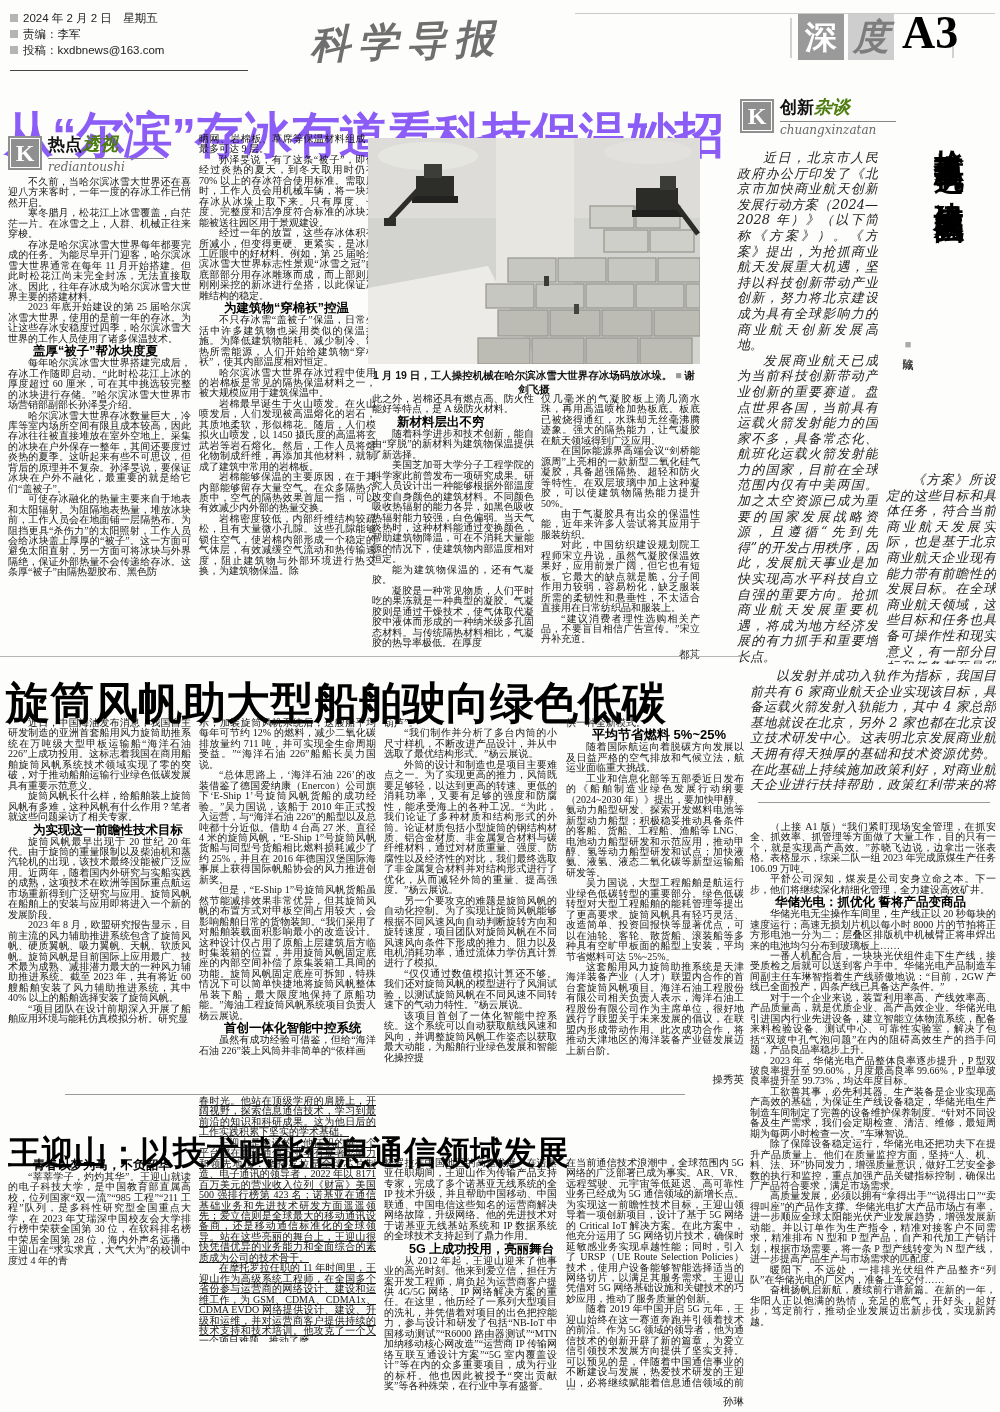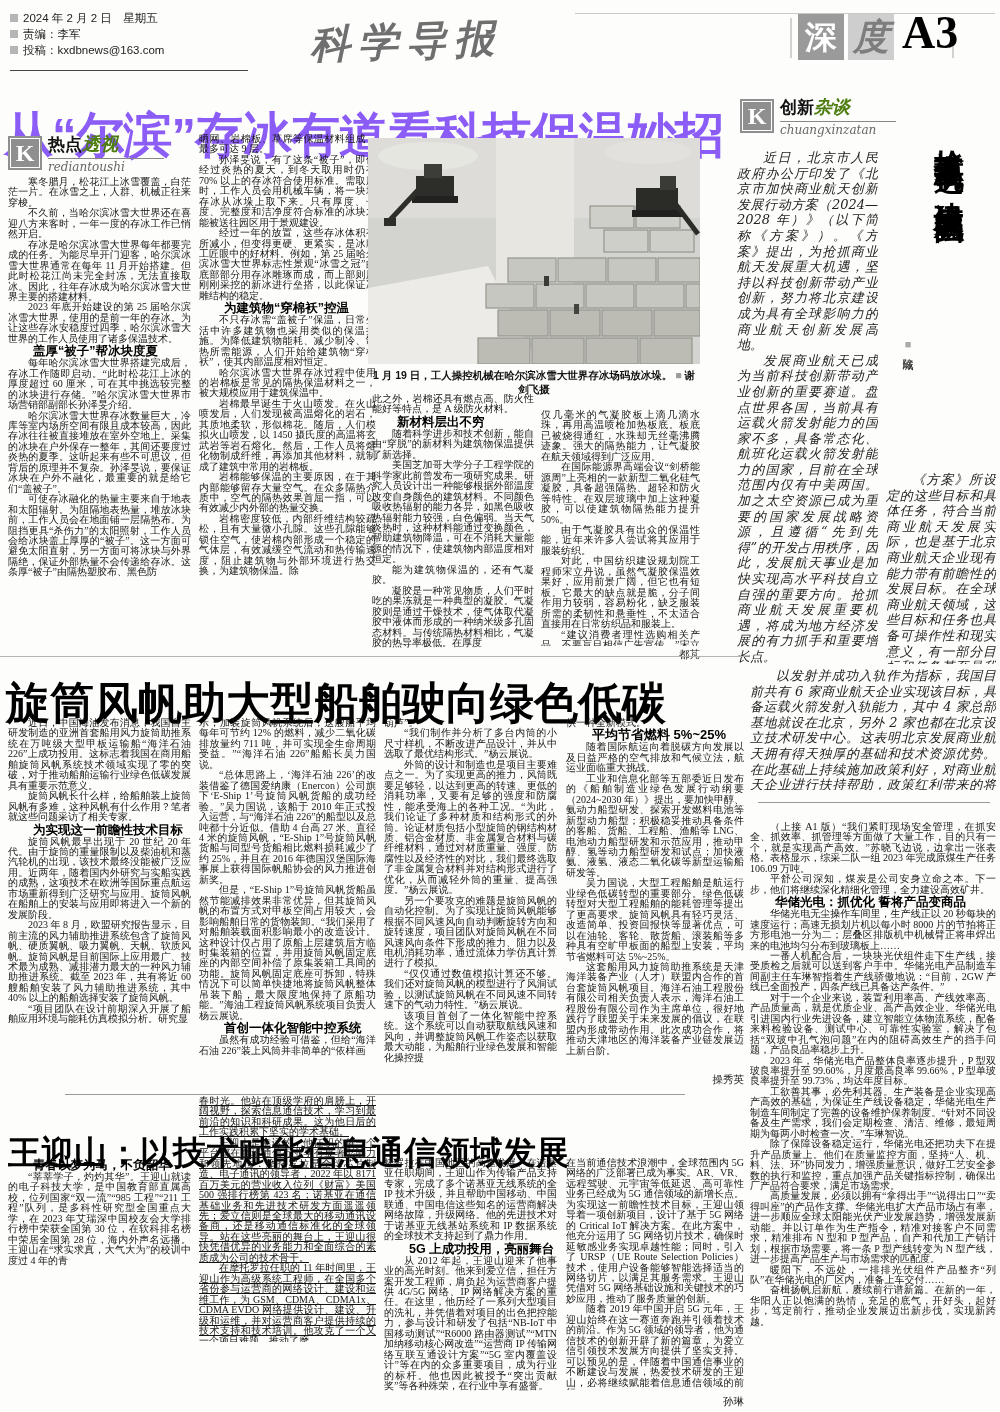--- a/index.html
+++ b/index.html
@@ -78,22 +78,22 @@
   <div class="sec-sep" style="left:952px;"></div>
   <div class="pageno">A3</div>
 
   <h1 class="hl-main">从“尔滨”存冰有道看科技保温妙招</h1>
 
   <div class="kicker" style="left:8px;top:132px;">
     <span class="kbox">K</span><span class="ktxt"><span><span class="b">热点</span><span class="l">透视</span></span><span class="kpy">rediantoushi</span></span>
   </div>
 
   <div class="col" style="left:8px;top:177px;width:183px;height:483px;">
+    <p>不久前，当哈尔滨冰雪大世界还在喜迎八方来客时，一年一度的存冰工作已悄然开启。</p>
     <p>寒冬腊月，松花江上冰雪覆盖，白茫茫一片。在冰雪之上，人群、机械正往来穿梭。</p>
-    <p>不久前，当哈尔滨冰雪大世界还在喜迎八方来客时，一年一度的存冰工作已悄然开启。</p>
     <p>存冰是哈尔滨冰雪大世界每年都要完成的任务。为能尽早开门迎客，哈尔滨冰雪大世界通常在每年 11 月开始搭建。但此时松花江尚未完全封冻，无法直接取冰。因此，往年存冰成为哈尔滨冰雪大世界主要的搭建材料。</p>
     <p>2023 年底开始建设的第 25 届哈尔滨冰雪大世界，使用的是前一年的存冰。为让这些存冰安稳度过四季，哈尔滨冰雪大世界的工作人员使用了诸多保温技术。</p>
     <p class="sub">盖厚“被子”帮冰块度夏</p>
     <p>每年哈尔滨冰雪大世界搭建完成后，存冰工作随即启动。“此时松花江上冰的厚度超过 60 厘米，可在其中挑选较完整的冰块进行存储。”哈尔滨冰雪大世界市场营销部副部长孙泽旻介绍。</p>
     <p>哈尔滨冰雪大世界存冰数量巨大，冷库等室内场所空间有限且成本较高，因此存冰往往被直接堆放在室外空地上。采集的冰块在户外保存一整年，其间还要度过炎热的夏季。这听起来有些不可思议，但背后的原理并不复杂。孙泽旻说，要保证冰块在户外不融化，最重要的就是给它们“盖被子”。</p>
     <p>可使存冰融化的热量主要来自于地表和太阳辐射。为阻隔地表热量，堆放冰块前，工作人员会在地面铺一层隔热布。为阻挡更具“杀伤力”的太阳照射，工作人员会给冰块盖上厚厚的“被子”。这一方面可避免太阳直射，另一方面可将冰块与外界隔绝，保证外部热量不会传递给存冰。这条厚“被子”由隔热塑胶布、黑色防</p>
   </div>
 
   <div class="col" style="left:199px;top:134px;width:177px;height:526px;">
     <p style="text-indent:0;">晒网、岩棉板、草席等保温材料组成，最多可达 9 层。</p>
@@ -170,21 +170,21 @@
   <div class="col" style="left:372px;top:394px;width:162px;height:266px;">
     <p style="text-indent:0;">此之外，岩棉还具有燃点高、防火性能好等特点，是 A 级防火材料。</p>
     <p class="sub">新材料层出不穷</p>
     <p>随着科学进步和技术创新，能自由“穿脱”的新材料为建筑物保温提供了新选择。</p>
     <p>美国芝加哥大学分子工程学院的科学家此前曾发布一项研究成果。研究人员设计出一种能够根据外部温度改变自身颜色的建筑材料。不同颜色吸收热辐射的能力各异，如黑色吸收热辐射能力较强，白色偏弱。当天气炎热时，这种材料能通过变换颜色，帮助建筑物降温，可在不消耗大量能源的情况下，使建筑物内部温度相对恒定。</p>
     <p>能为建筑物保温的，还有气凝胶。</p>
     <p>凝胶是一种常见物质，人们平时吃的果冻就是一种典型的凝胶。气凝胶则是通过干燥技术，使气体取代凝胶中液体而形成的一种纳米级多孔固态材料。与传统隔热材料相比，气凝胶的热导率极低。在厚度</p>
   </div>
 
   <div class="col" style="left:541px;top:394px;width:159px;height:252px;">
-    <p style="text-indent:0;margin-top:16px;">仅几毫米的气凝胶板上滴几滴水珠，再用高温喷枪加热板底。板底已被烧得通红，水珠却无丝毫沸腾迹象。强大的隔热能力，让气凝胶在航天领域得到广泛应用。</p>
+    <p style="text-indent:0;">仅几毫米的气凝胶板上滴几滴水珠，再用高温喷枪加热板底。板底已被烧得通红，水珠却无丝毫沸腾迹象。强大的隔热能力，让气凝胶在航天领域得到广泛应用。</p>
     <p>在国际能源界高端会议“剑桥能源周”上亮相的一款新型二氧化硅气凝胶，具备超强隔热、超轻和防火等特性。在双层玻璃中加上这种凝胶，可以使建筑物隔热能力提升 50%。</p>
     <p>由于气凝胶具有出众的保温性能，近年来许多人尝试将其应用于服装纺织。</p>
     <p>对此，中国纺织建设规划院工程师宋立丹说，虽然气凝胶保温效果好，应用前景广阔，但它也有短板。它最大的缺点就是脆，分子间作用力较弱，容易粉化，缺乏服装所需的柔韧性和悬垂性，不太适合直接用在日常纺织品和服装上。</p>
     <p>“建议消费者理性选购相关产品，不要盲目相信广告宣传。”宋立丹补充道。</p>
   </div>
   <span class="byline" style="position:absolute;left:600px;top:645px;width:100px;">都芃</span>
 
   <div class="kicker" style="left:740px;top:95px;">
     <span class="kbox">K</span><span class="ktxt"><span><span class="b">创新</span><span class="l">杂谈</span></span><span class="kpy">chuangxinzatan</span></span>
   </div>

